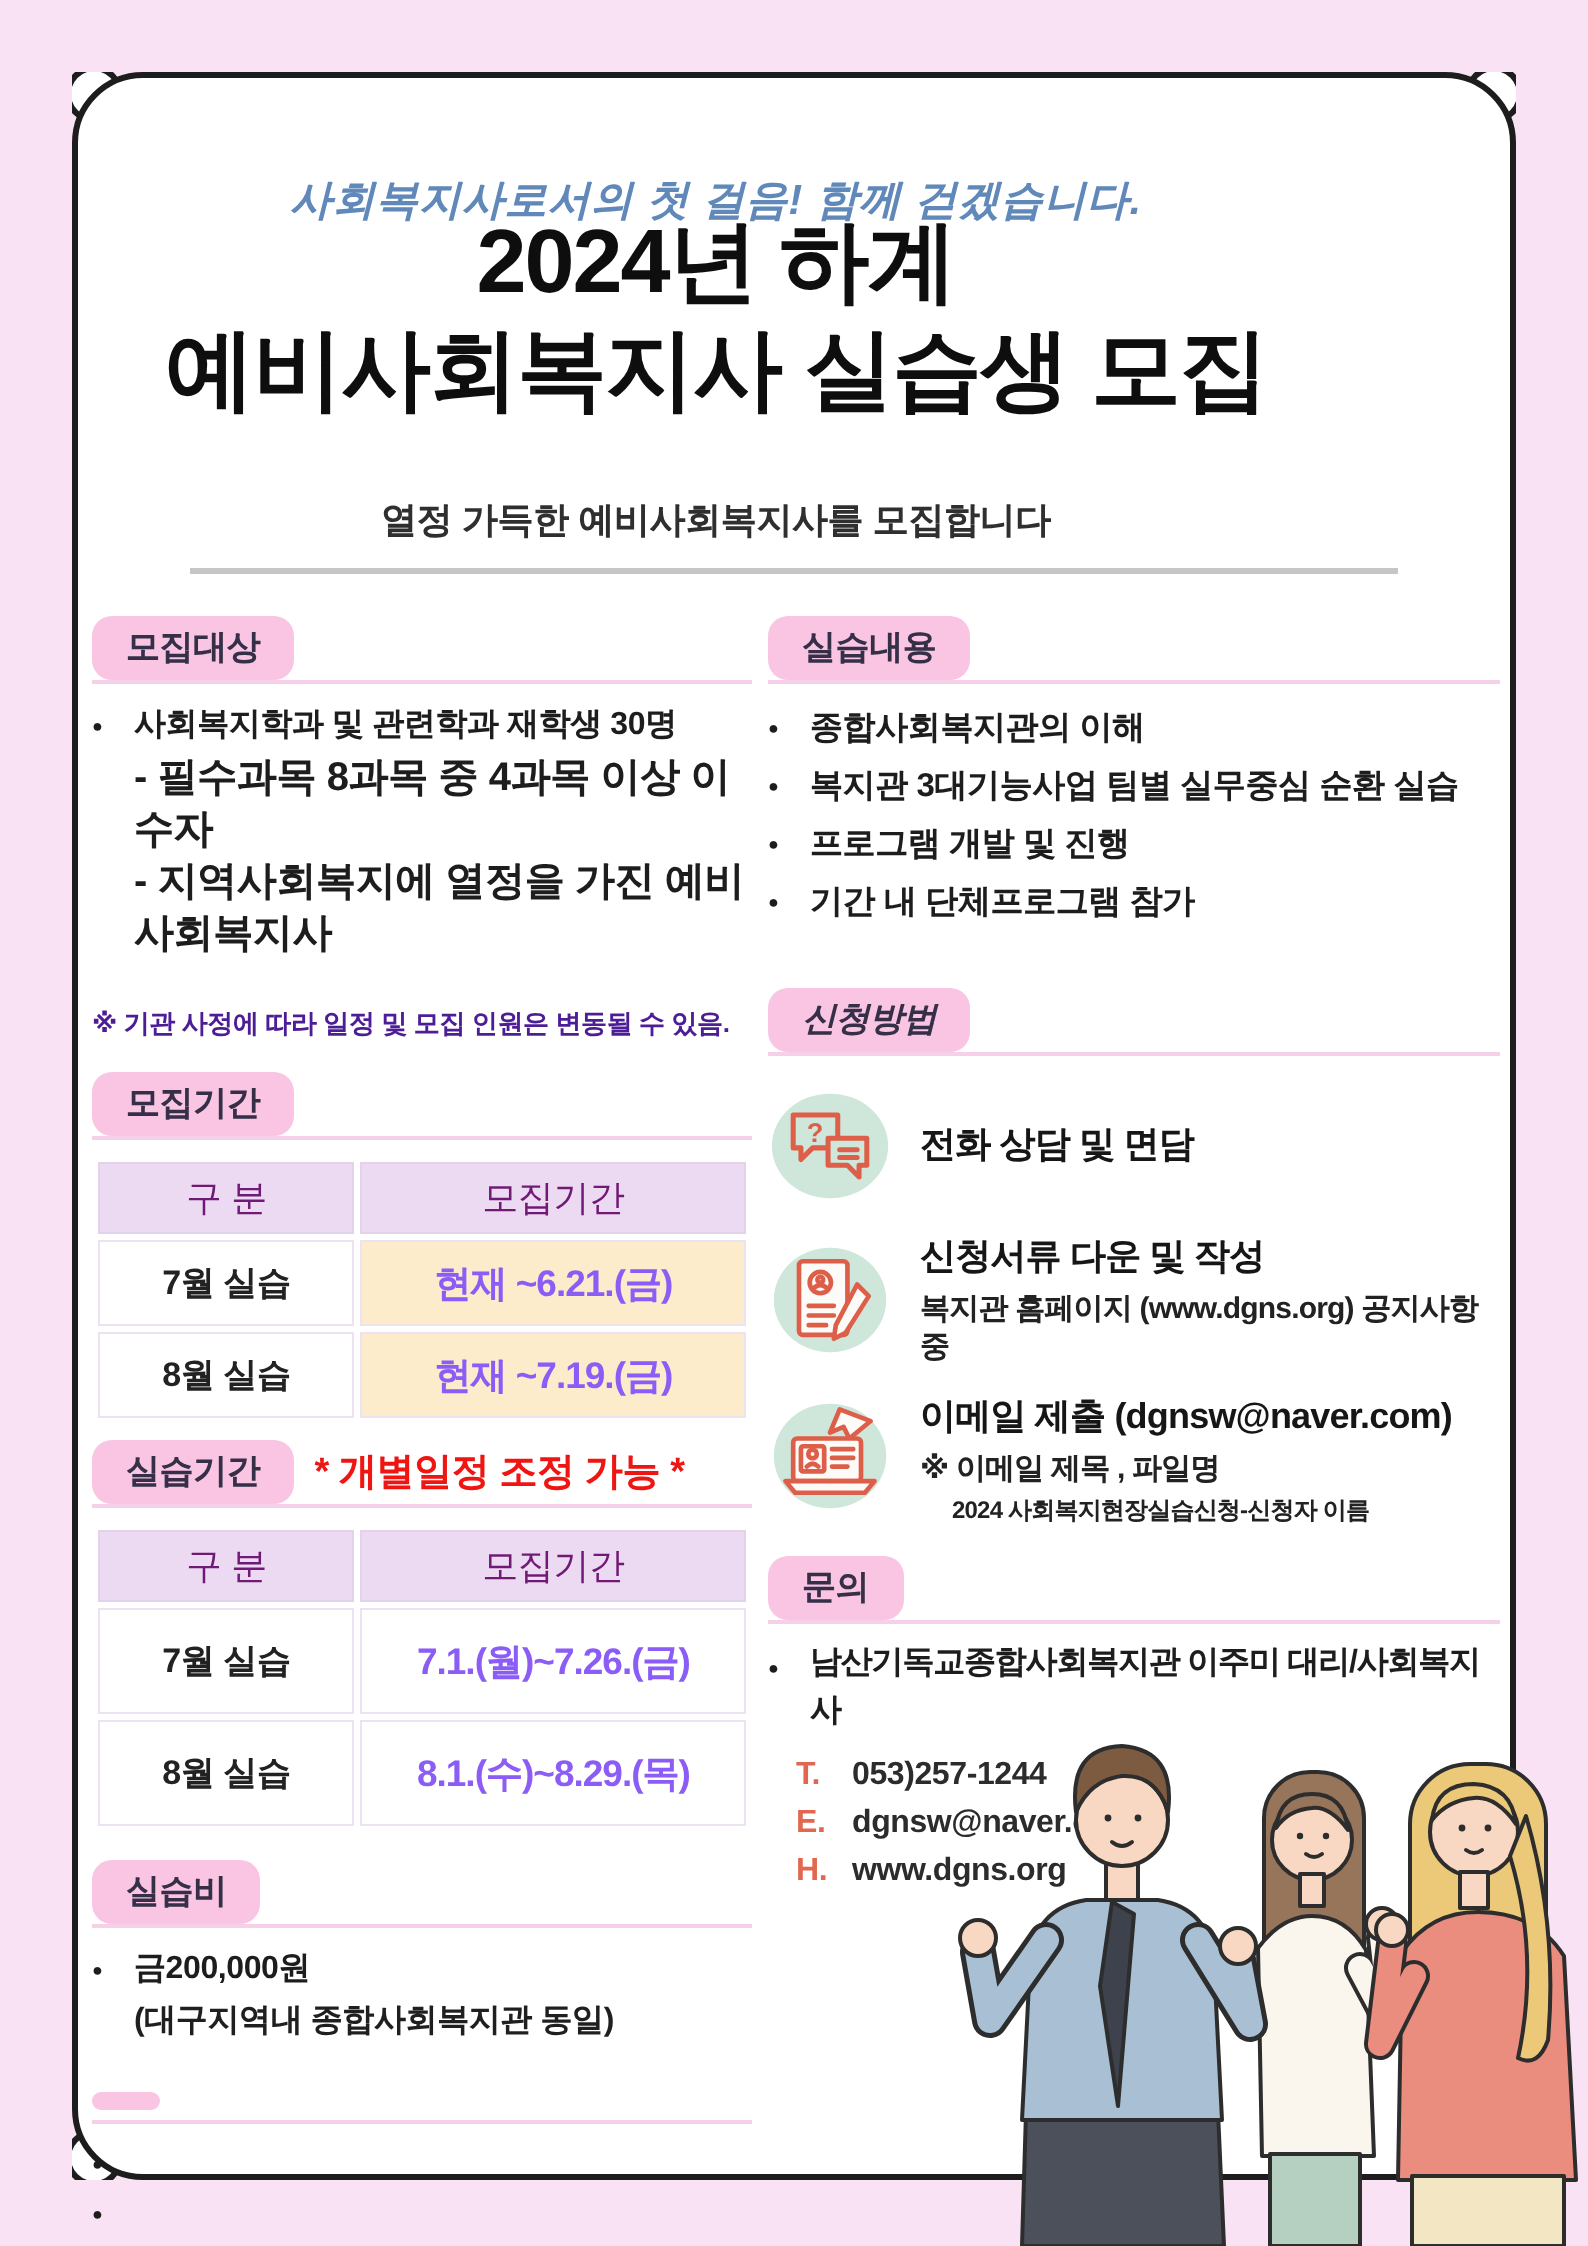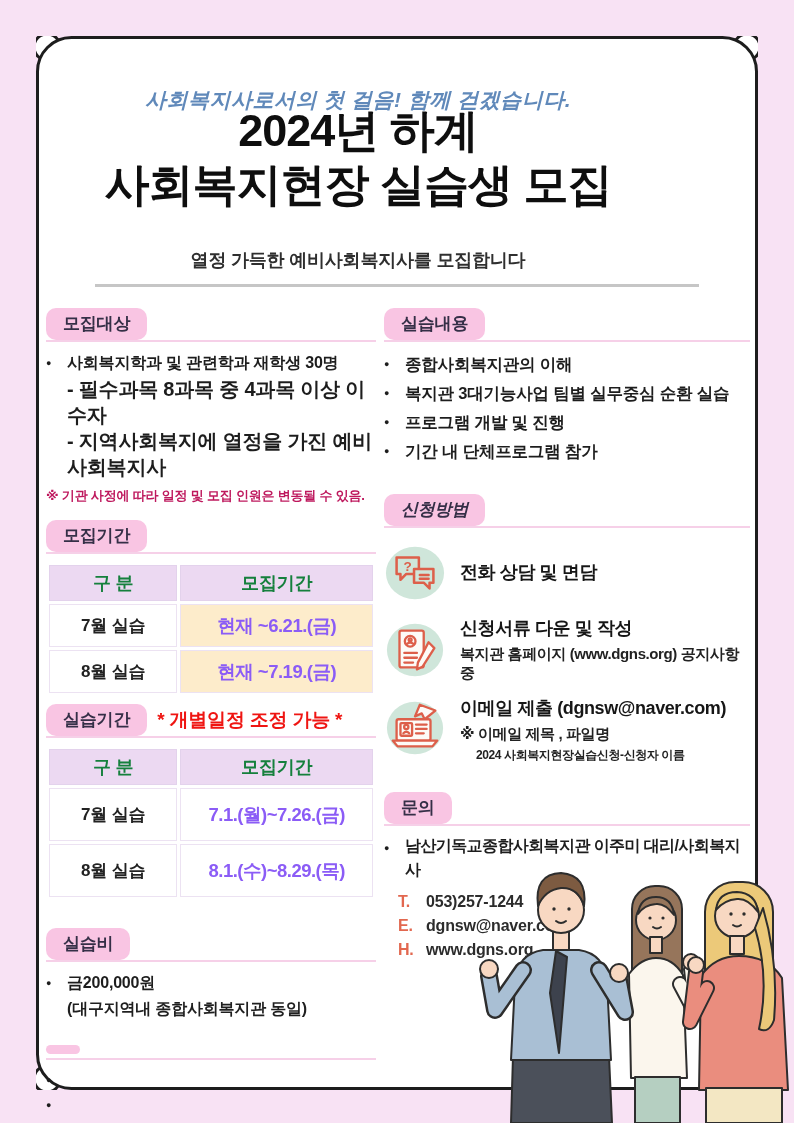--- a/index.html
+++ b/index.html
@@ -32,35 +32,35 @@
   .sec-head { border-bottom:2px solid #f6d0e8; margin-bottom:8px; }
   .pill { display:inline-block; background:#f9c5e3; color:#352f47; font-size:17px; font-weight:800;
     padding:4px 17px 5px; border-radius:10px; }
   .sec-head.with-note { display:flex; align-items:flex-end; gap:10px; }
   .red-note { font-size:19px; font-weight:800; color:#ef1512; padding-bottom:3px; white-space:nowrap; }
 
   
   .bullet { display:flex; font-size:16px; font-weight:600; line-height:26px; color:#1d1d1d; }
   .bullet .dot { width:21px; flex:0 0 21px; font-size:9px; line-height:26px; color:#1d1d1d; text-align:left; }
   .dash { padding-left:21px; font-size:20px; font-weight:600; line-height:26px; color:#1d1d1d; }
-  .note { margin-top:8px; font-size:13px; font-weight:600; color:#be185d; line-height:16px; }
+  .note { margin-top:24px; font-size:13px; font-weight:600; color:#4c1d95; line-height:16px; }
   .rc .bullet { font-size:16.5px; line-height:29px; }
   .rc .bullet .dot { line-height:29px; }
 
   
   table.ptable { width:100%; border-collapse:separate; border-spacing:3px; margin-top:6px; }
-  table.ptable th { background:#ecd9f2; border:1px solid #e3d2ec; font-size:18px; font-weight:700;
-    color:#15803d; padding:5px 4px; text-align:center; }
+  table.ptable th { background:#ecd9f2; border:1px solid #e3d2ec; font-size:18px; font-weight:400;
+    color:#701a75; padding:5px 4px; text-align:center; }
   table.ptable td { border:1px solid #ece2f2; background:#fff; text-align:center; }
   table.ptable td.c1 { width:40%; font-size:17px; font-weight:700; color:#222; }
   table.ptable td.c2 { width:60%; font-size:18.5px; font-weight:800; color:#8b5cf6; letter-spacing:-0.5px; }
   table.t1 td { padding:8px 4px; }
   table.t1 td.c2 { background:#fdeccb; }
   table.t2 td { padding:13px 4px; }
-  .mt14 { margin-top:28px; } .mt16 { margin-top:16px; } .mt18 { margin-top:18px; } .mt20 { margin-top:28px;font-style:italic; }
+  .mt14 { margin-top:14px; } .mt16 { margin-top:16px; } .mt18 { margin-top:18px; } .mt20 { margin-top:28px;font-style:italic; }
 
   
   .method { display:flex; align-items:center; gap:14px; margin-top:13px; }
   .method.top { align-items:flex-start; }
   .micon { flex:0 0 62px; width:62px; height:62px; }
   .mtitle { font-size:18px; font-weight:800; color:#161616; letter-spacing:-0.4px; }
   .mdesc  { font-size:15px; font-weight:600; color:#222; margin-top:5px; letter-spacing:-0.4px; }
   .mdesc2 { font-size:12px; font-weight:600; color:#222; margin-top:3px; padding-left:16px; letter-spacing:-0.4px; }
 
   
@@ -88,21 +88,21 @@
   <circle cx="11" cy="1043" r="13" fill="#ffffff" stroke="#1d1d1d" stroke-width="3"></circle>
   <circle cx="711" cy="1043" r="13" fill="#ffffff" stroke="#1d1d1d" stroke-width="3"></circle>
   <rect x="1.5" y="1.5" width="719" height="1051" rx="34" fill="#ffffff" stroke="#1d1d1d" stroke-width="3"></rect>
 </svg>
 
 <div class="card-content">
 
   <div class="tagline">사회복지사로서의 첫 걸음! 함께 걷겠습니다.</div>
   <div class="title">
     <div>2024년 하계</div>
-    <div>사회복지현장 실습생 모집</div>
+    <div>예비사회복지사 실습생 모집</div>
   </div>
   <div class="subtitle">열정 가득한 예비사회복지사를 모집합니다</div>
   <div class="divider"></div>
 
   <div class="col-left">
 
     <div class="sec-head">
       <span class="pill">모집대상</span>
     </div>
     <div class="bullet">

